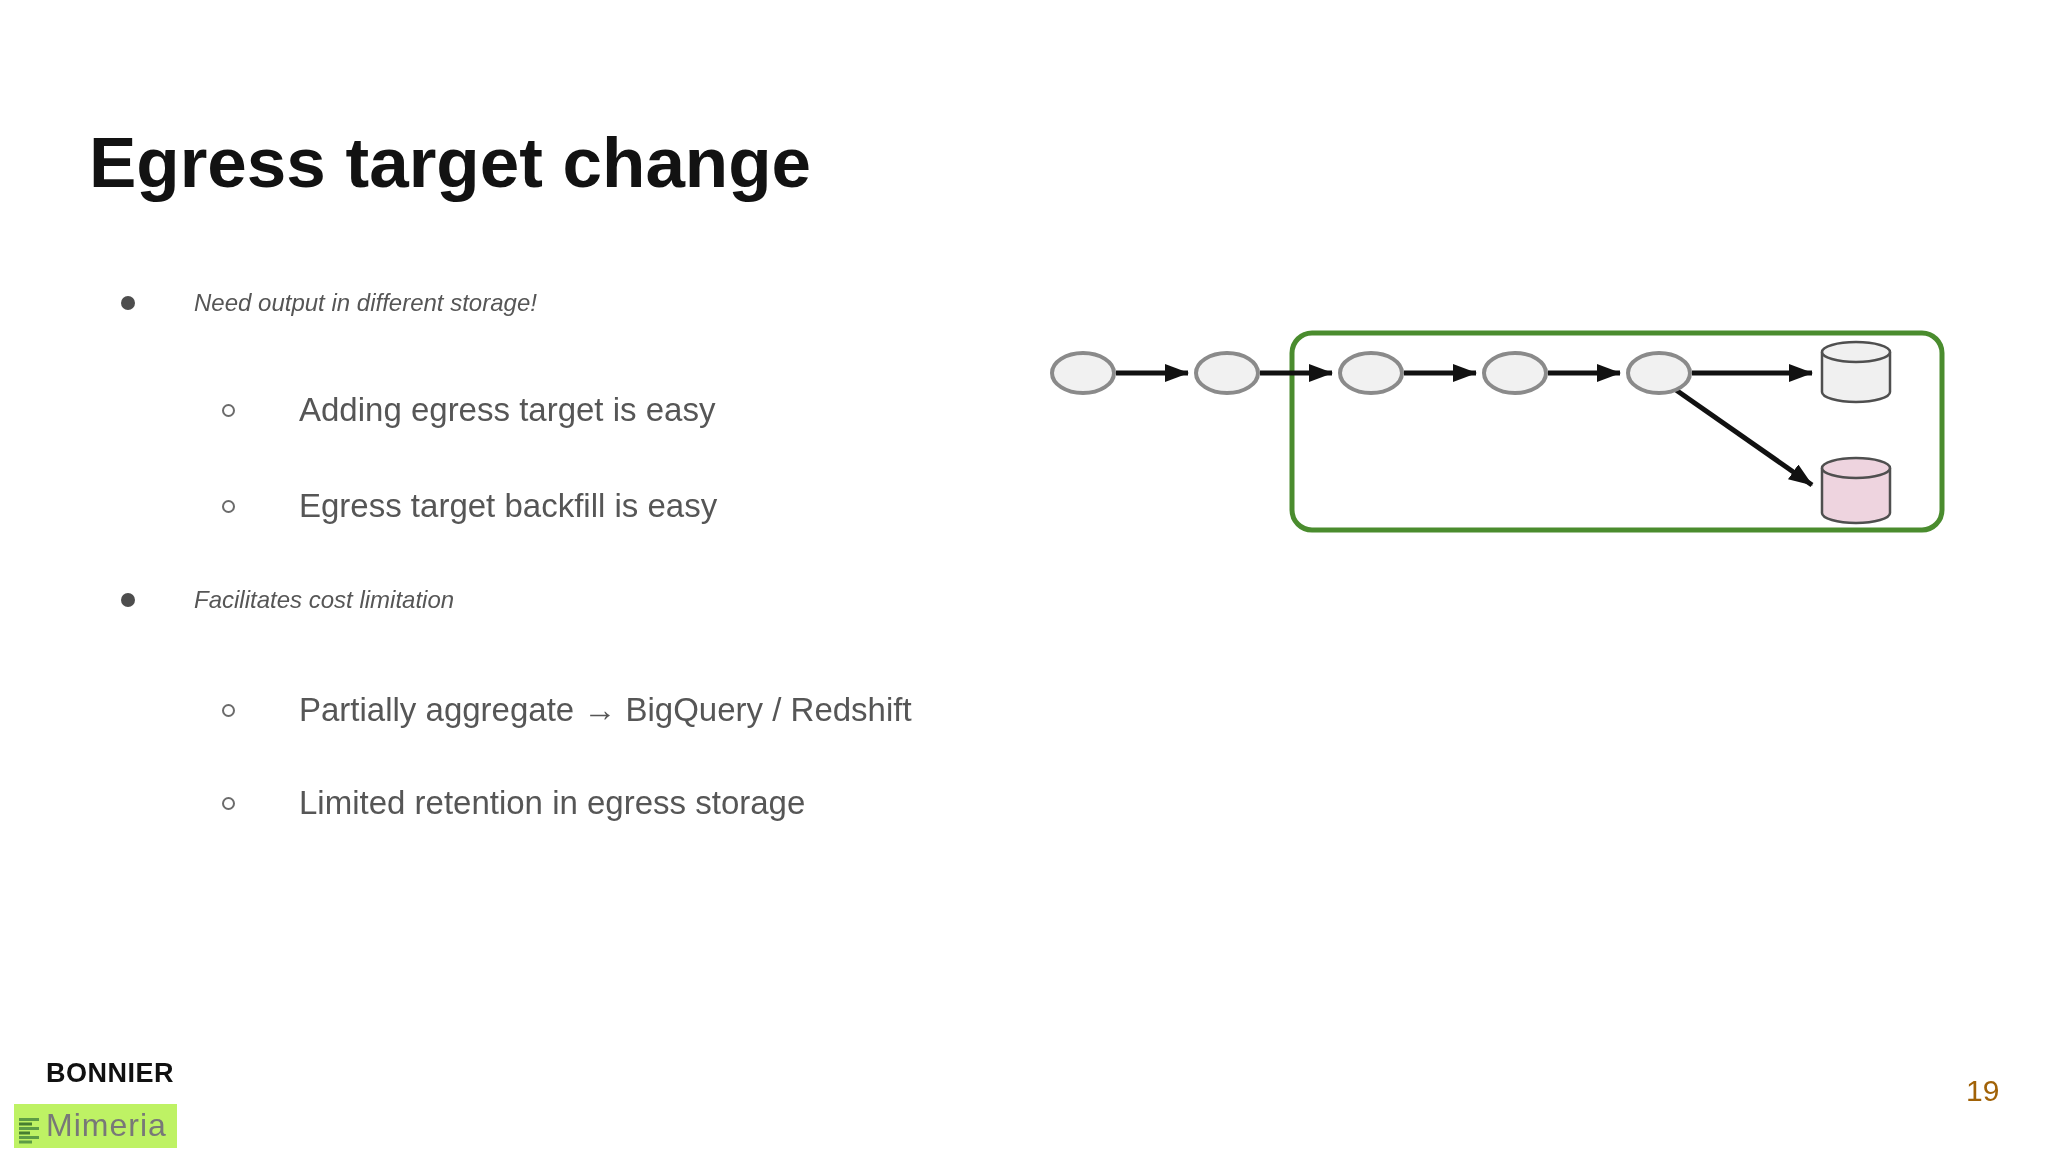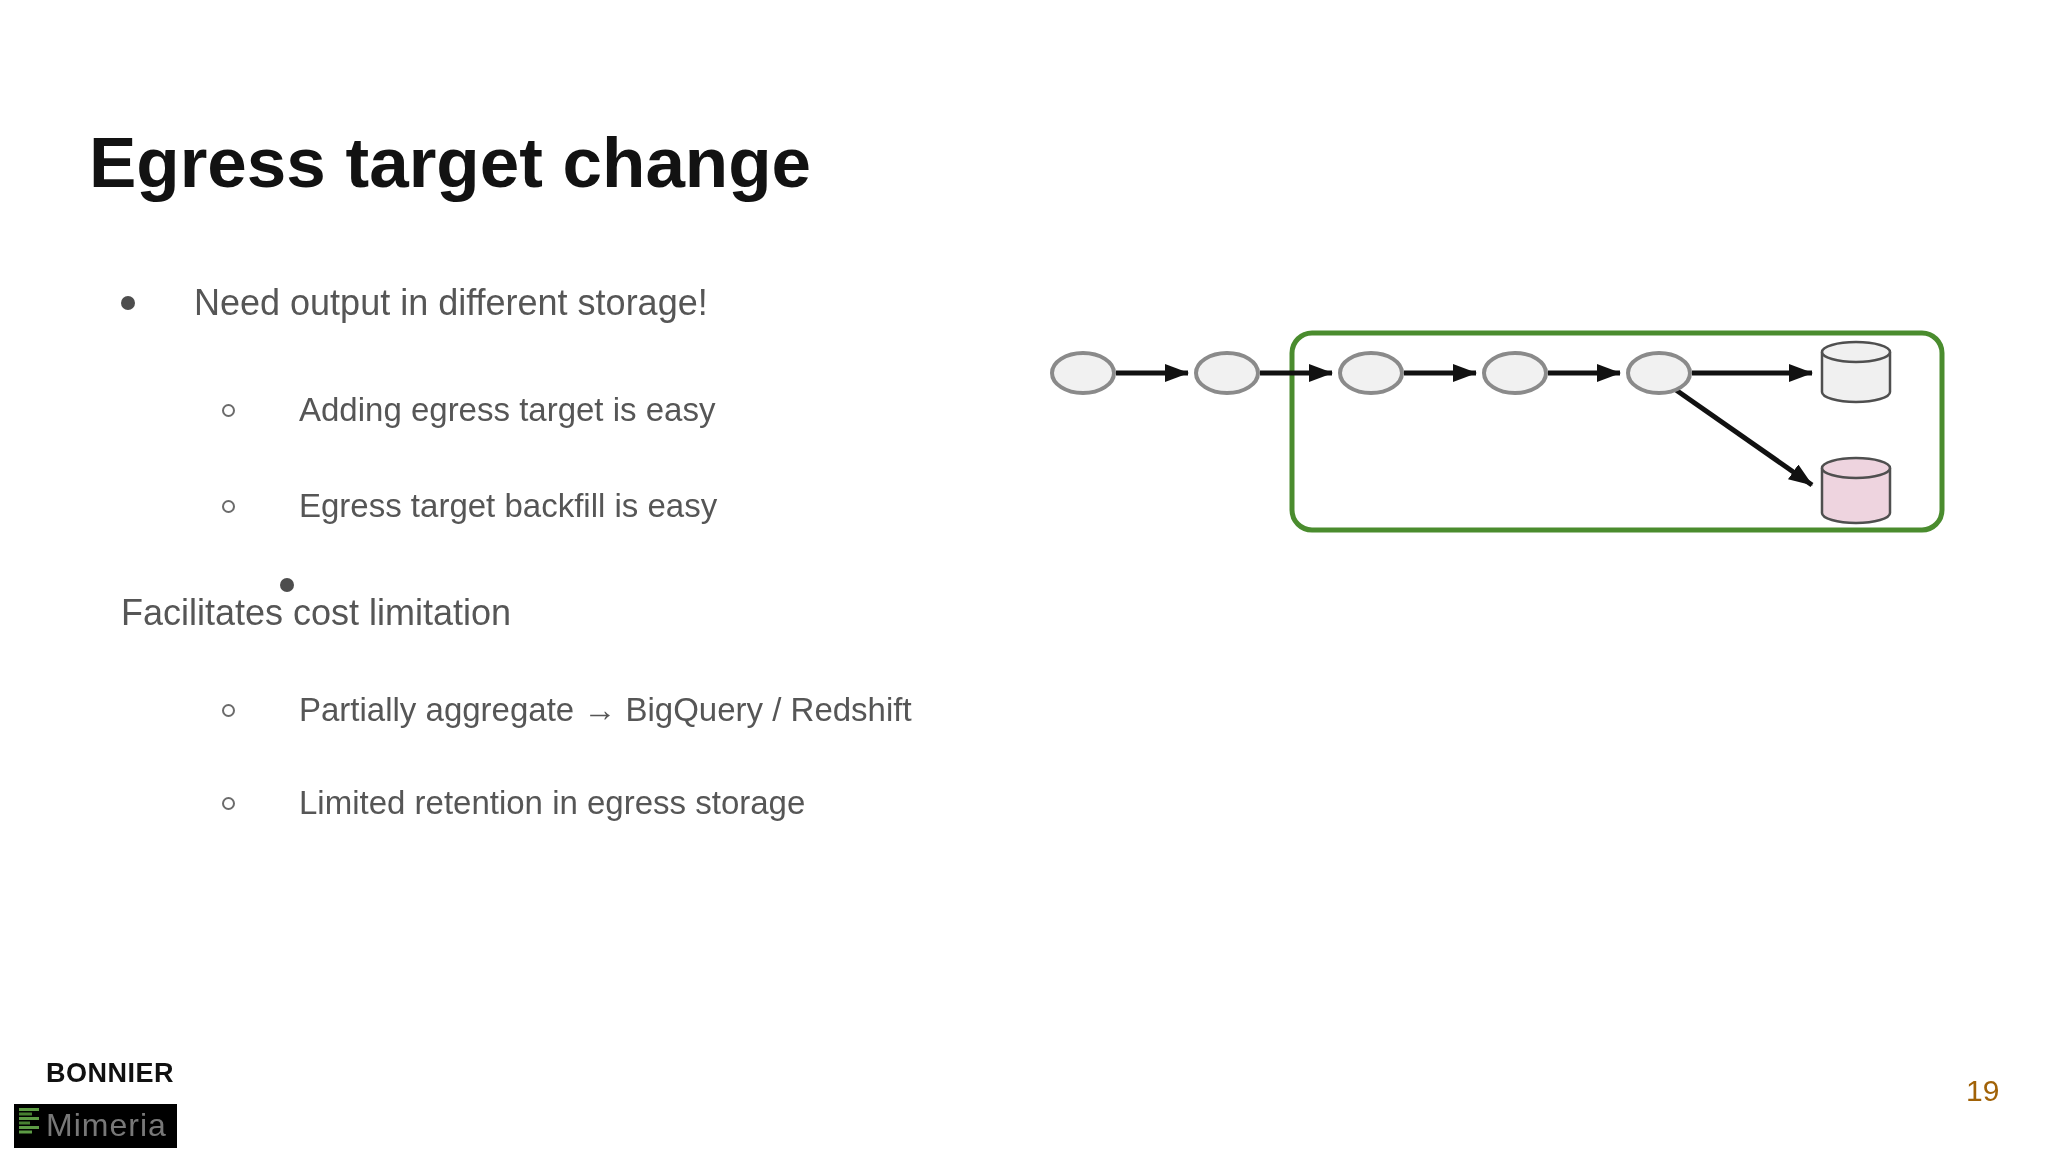--- a/index.html
+++ b/index.html
@@ -20,41 +20,41 @@
     letter-spacing: 0px;
     white-space: nowrap;
   }
   .bullet-row {
     position: absolute;
     display: flex;
     align-items: center;
     white-space: nowrap;
     color: #565656;
   }
-  .bullet-row.level1 { left: 121px; font-size: 36px; height: 44px; }
+  .bullet-row.level1 { left: 121px; font-size: 24px; height: 44px; font-style: italic; }
   .bullet-row.level2 { left: 222px; font-size: 33px; height: 42px; }
   .dot {
     width: 14px; height: 14px;
     border-radius: 50%;
     background: #4d4d4d;
     flex: 0 0 auto;
     margin-right: 59px;
   }
   .ring {
     width: 13px; height: 13px;
     border-radius: 50%;
     border: 2px solid #6b6b6b;
     background: transparent;
     flex: 0 0 auto;
     margin-right: 64px;
   }
   .b1 { top: 281px; }
   .b2 { top: 389px; }
   .b3 { top: 485px; }
-  .b4 { top: 578px; flex-direction: column; }
+  .b4 { top: 578px; }
   .b5 { top: 689px; }
   .b6 { top: 782px; justify-content: flex-end; }
   .diagram {
     position: absolute;
     left: 1040px;
     top: 320px;
     width: 920px;
     height: 225px;
   }
   .footer-brand {
@@ -76,22 +76,22 @@
     font-weight: 700;
     color: #1a1a1a;
     line-height: 19px;
     margin-top: 20px;
   }
   .mimeria {
     position: absolute;
     left: 14px;
     top: 1104px;
     display: flex;
-    align-items: flex-start;
-    background: #000000;
+    align-items: flex-end;
+    background: #bef264;
     padding: 3px 10px 4px 5px;
   }
   .mimeria-text {
     font-size: 32px;
     font-weight: 400;
     color: #787878;
     letter-spacing: 1px;
     margin-left: 3px;
   }
   .page-number {

